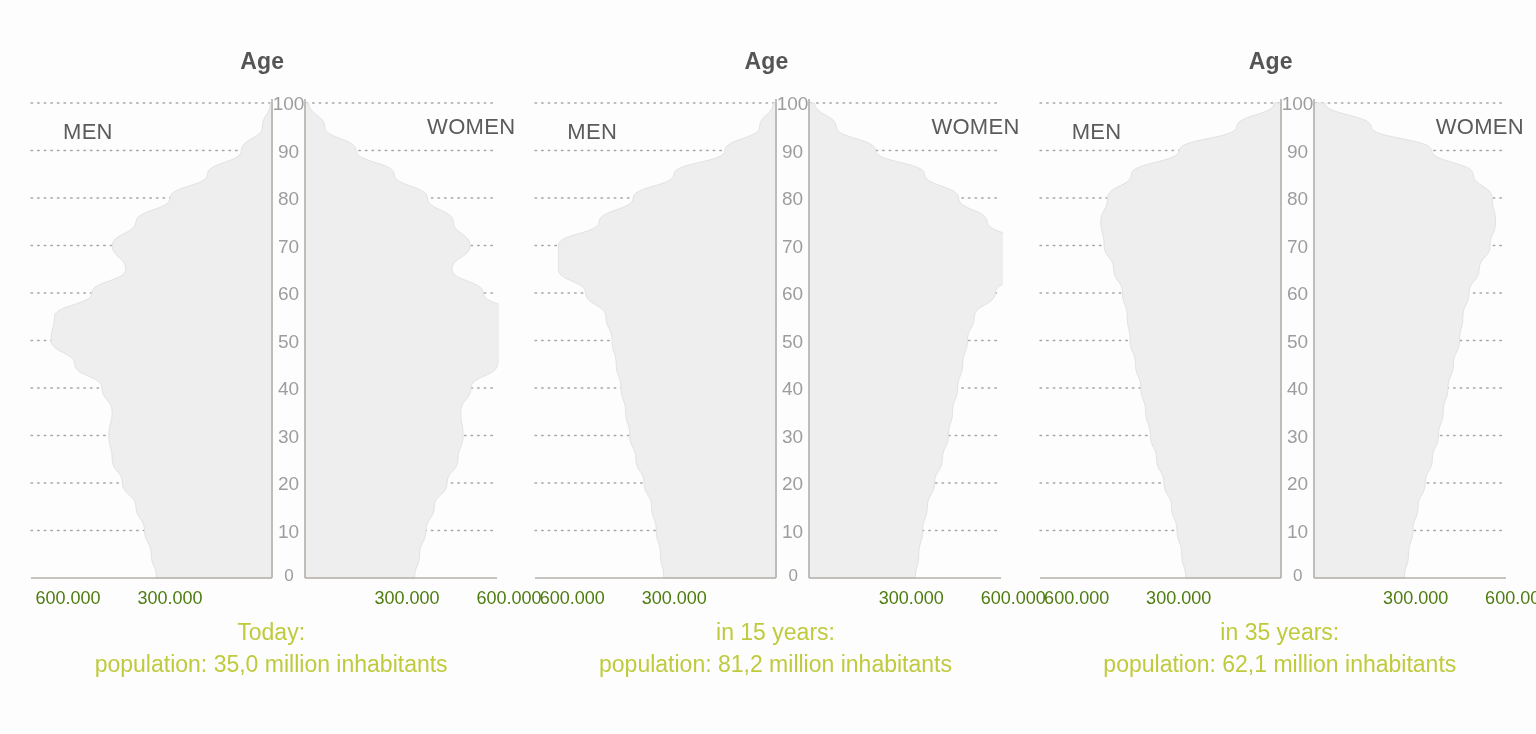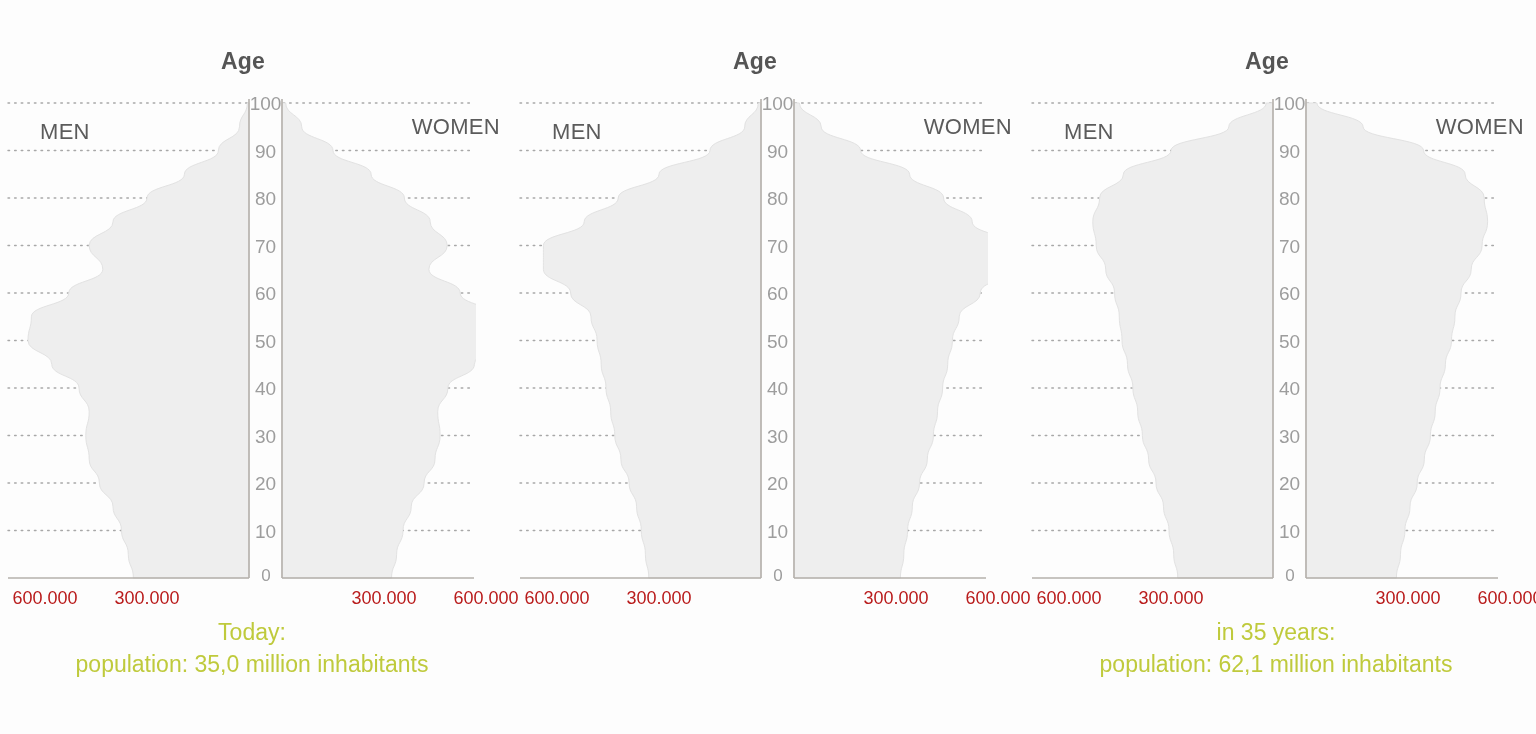--- a/index.html
+++ b/index.html
@@ -16,20 +16,21 @@
     height: 734px;
     background: #fdfdfd;
   }
   .panels {
     position: absolute;
     left: 0; top: 0;
     width: 1536px;
     height: 734px;
     display: flex;
     flex-direction: row;
+    padding-left: 23px;
   }
   .panel {
     position: relative;
     width: 512px;
     height: 734px;
   }
   .panel-title {
     position: absolute;
     top: 48px;
     left: 0;
@@ -65,21 +66,21 @@
   .xticks {
     position: absolute;
     left: 6px;
     top: 588px;
     width: 470px;
     height: 26px;
   }
   .xtick {
     position: absolute;
     font-size: 18px;
-    color: #b91c1c;
+    color: #4d7c0f;
     white-space: nowrap;
     transform: translateX(-50%);
   }
   .zero-label {
     position: absolute;
     font-size: 17px;
     color: #9d9d9d;
     left: 266px;
     top: 566px;
     transform: translateX(-50%);
@@ -203,20 +204,24 @@
         </div>
         <div class="side-label men">MEN</div>
         <div class="side-label women">WOMEN</div>
         <div class="zero-label">0</div>
         <div class="xticks">
           <span class="xtick" style="left: 39px;">600.000</span>
           <span class="xtick" style="left: 141px;">300.000</span>
           <span class="xtick" style="left: 378px;">300.000</span>
           <span class="xtick" style="left: 480px;">600.000</span>
         </div>
+        <div class="caption">
+          <span class="line">in 15 years:</span>
+          <span class="line">population: 81,2 million inhabitants</span>
+        </div>
       </div>
       <div class="panel">
         <div class="panel-title">Age</div>
         <div class="chart-wrap">
           <svg class="chart-svg" viewBox="0 0 470 495">
             <line x1="2" y1="435.5" x2="242" y2="435.5" stroke="#a8a8a8" stroke-width="1.4" stroke-dasharray="1.6 5" stroke-linecap="round"></line>
             <line x1="277" y1="435.5" x2="468" y2="435.5" stroke="#a8a8a8" stroke-width="1.4" stroke-dasharray="1.6 5" stroke-linecap="round"></line>
             <line x1="2" y1="388" x2="242" y2="388" stroke="#a8a8a8" stroke-width="1.4" stroke-dasharray="1.6 5" stroke-linecap="round"></line>
             <line x1="277" y1="388" x2="468" y2="388" stroke="#a8a8a8" stroke-width="1.4" stroke-dasharray="1.6 5" stroke-linecap="round"></line>
             <line x1="2" y1="340.5" x2="242" y2="340.5" stroke="#a8a8a8" stroke-width="1.4" stroke-dasharray="1.6 5" stroke-linecap="round"></line>

